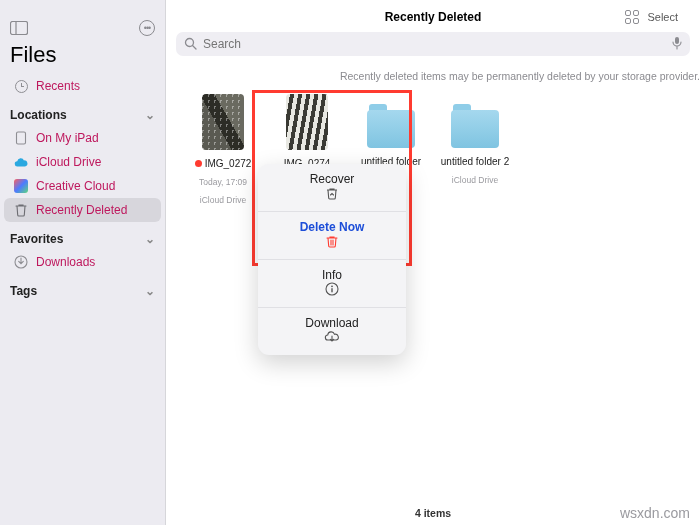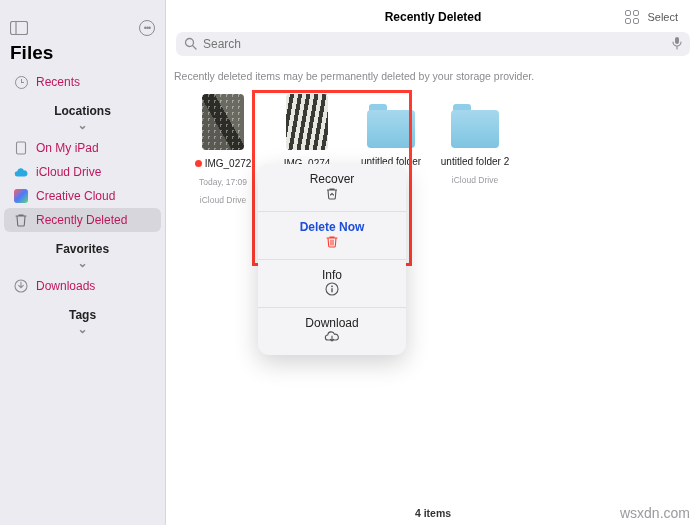--- a/index.html
+++ b/index.html
@@ -28,25 +28,25 @@
   .battery .fill { position:absolute; left:1px; top:1px; bottom:1px; width:80%; background:#333; border-radius:1px;}
 
   .sidebar {
     position:absolute; left:0; top:0; bottom:0; width:166px;
     background:#ecebf1; border-right:1px solid #d6d6da;
     padding-top:20px;
   }
   .sb-toolbar { display:flex; justify-content:space-between; align-items:center; padding:0 10px 4px 10px; color:#7a7a80;}
   .sb-toolbar svg { display:block; }
   .more-circle { width:16px; height:16px; border:1.2px solid #8a8a8f; border-radius:50%; display:flex; align-items:center; justify-content:center; font-size:9px; color:#8a8a8f; letter-spacing:-1px; }
-  .app-title { font-size:19px; font-weight:700; padding:2px 10px 6px 10px; }
+  .app-title { font-size:22px; font-weight:400; padding:2px 10px 6px 10px; }
   .sb-row { display:flex; align-items:center; gap:8px; padding:5px 10px; font-size:12px; color:#be185d; border-radius:6px; margin:0 4px;}
   .sb-row.selected { background:#d7d6dc; }
   .sb-row .label { flex:1; }
-  .sb-section { display:flex; align-items:center; justify-content:space-between; padding:10px 10px 4px 10px; font-size:12px; font-weight:600; color:#222;flex-direction:column;}
+  .sb-section { display:flex; align-items:center; justify-content:space-between; padding:10px 10px 4px 10px; font-size:12px; font-weight:600; color:#222;}
   .chev { color:#888; }
   .icon-sq { width:14px; height:14px; display:flex; align-items:center; justify-content:center; }
   .icloud { color:#2aa8e0; }
   .cc-square { width:14px; height:14px; border-radius:3px; background:linear-gradient(135deg,#ff5f5f,#4c7bff,#5fd87d); }
   .trash-mini svg { display:block; }
   .clock { width:13px;height:13px;border:1.3px solid #8e8e93;border-radius:50%;position:relative;}
   .clock::before{content:"";position:absolute;left:5px;top:2px;width:1px;height:4px;background:#8e8e93;}
   .clock::after{content:"";position:absolute;left:5px;top:5px;width:3px;height:1px;background:#8e8e93;}
   .dot { width:10px; height:10px; border-radius:50%; }
 
@@ -66,21 +66,21 @@
   .search {
     margin:6px 10px 0 10px; height:24px;
     background:#efeef3; border-radius:7px;
     display:flex; align-items:center; padding:4px 8px; gap:6px; color:#8b8b90;
   }
   .search input {
     flex:1; border:none; background:transparent; outline:none; font-size:12px; color:#333;
   }
   .mic { color:#8b8b90; }
 
-  .note { text-align:left; font-size:10.5px; color:#8b8b90; margin:14px 0 8px 8px; }
+  .note { text-align:right; font-size:10.5px; color:#8b8b90; margin:14px 0 8px 8px; }
 
   .grid {
     display:flex; gap:26px; padding:4px 28px;
   }
   .item { width:58px; display:flex; flex-direction:column; align-items:center; text-align:center; gap:8px;}
   .thumb { width:42px; height:56px; border-radius:4px; background:#ddd; position:relative; overflow:hidden;}
   .thumb.tree {
     background:
       linear-gradient(120deg, rgba(255,255,255,.4) 0 2px, transparent 2px 6px) 0 0/6px 6px,
       linear-gradient(60deg, #5a5a52 0 40%, #2c2c26 40% 60%, #6a6a60 60% 100%);

